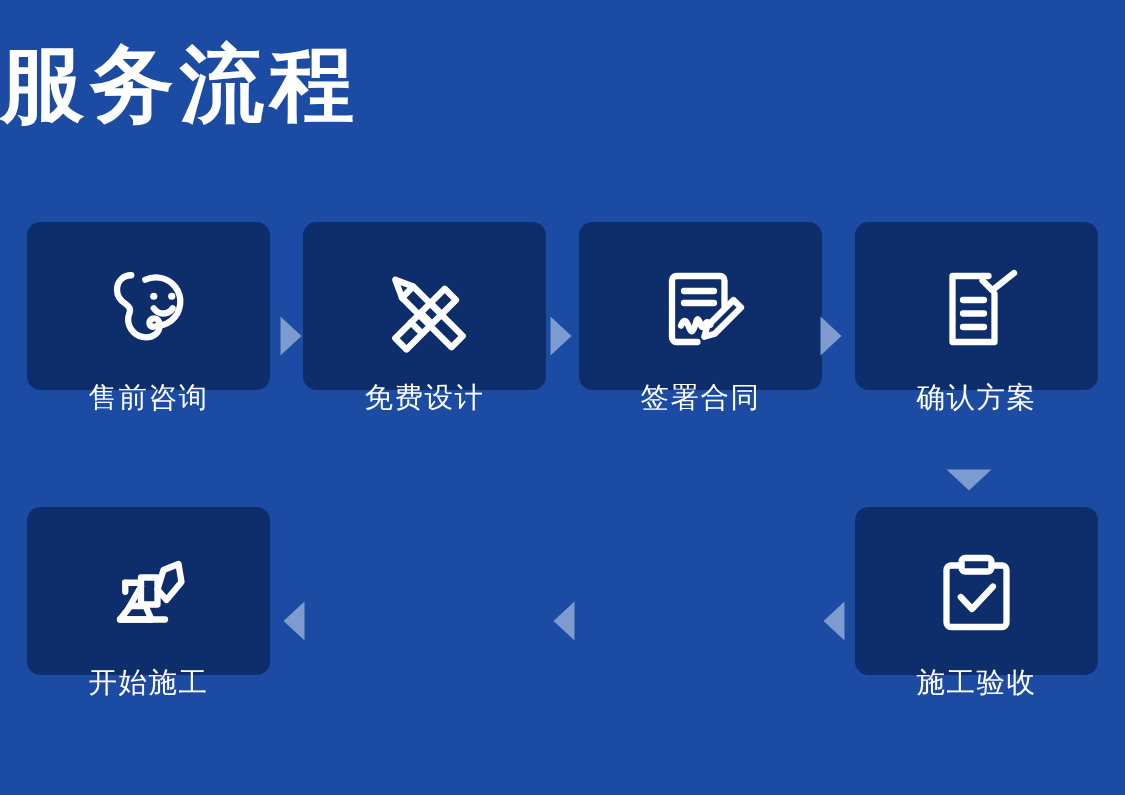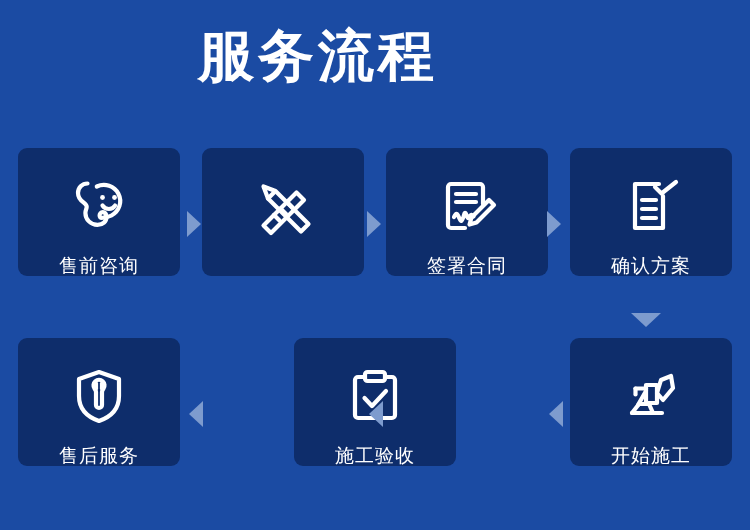--- a/index.html
+++ b/index.html
@@ -20,21 +20,21 @@
     background: #1B4BA3;
     box-sizing: border-box;
   }
 
   
   #title {
     position: absolute;
     top: 22px;
     left: 0;
     width: 636px;
-    text-align: center;
+    text-align: left;
     color: #FFFFFF;
     font-size: 56px;
     line-height: 68px;
     font-weight: 700;
     letter-spacing: 4px;
     font-family: "Liberation Sans", "DejaVu Sans", sans-serif;
     white-space: nowrap;
   }
 
   
@@ -45,21 +45,21 @@
     height: 152px;
     display: flex;
     justify-content: space-between;
   }
   #row-1 { top: 148px; }
   #row-2 { top: 338px; }
 
   .card {
     position: relative;
     width: 162px;
-    height: 128px;
+    height: 112px;
     background: #0E2D6B;
     border-radius: 9px;
     box-sizing: border-box;
     display: flex;
     flex-direction: column;
     align-items: center;
     justify-content: flex-start;
     padding-top: 22px;
   }
 
@@ -148,20 +148,21 @@
 
           <path d="M16.5 16.5l4.5 12 33 33 7.5-7.5-33-33z"></path>
           <path d="M21 28.5l6-6"></path>
 
           <path d="M16.5 55.5l7.5 7.5 33-33 -7.5-7.5z"></path>
           <path d="M27 45l5.5 5.5"></path>
           <path d="M33.5 38.5l5.5 5.5"></path>
           <path d="M40 32l5.5 5.5"></path>
         </svg>
       </span>
+      <span class="card-label">免费设计</span>
     </div>
 
     <div class="card">
       <span class="card-icon">
         <svg viewBox="0 0 72 72" fill="none" stroke="#FFFFFF" stroke-width="4.2" stroke-linecap="round" stroke-linejoin="round">
           <path d="M52 34V17a3 3 0 0 0-3-3H20a3 3 0 0 0-3 3v38a3 3 0 0 0 3 3h14"></path>
           <path d="M25 24h20"></path>
           <path d="M25 32h20"></path>
           <path d="M23 47c2.5-6 4-2 5.5 1.5S31 52 33 45s3 6 5 2.5 3-3.5 4.5-1"></path>
           <path d="M58 30l5 5-17.5 17.5-7 2 2-7z"></path>
@@ -180,62 +181,51 @@
           <path d="M27 48h14"></path>
         </svg>
       </span>
       <span class="card-label">确认方案</span>
     </div>
 
   </div>
 
   <div class="row" id="row-2">
 
-    <div class="card">
-      <span class="card-icon">
-        <svg viewBox="0 0 72 72" fill="none" stroke="#FFFFFF" stroke-width="4.2" stroke-linecap="round" stroke-linejoin="round">
-          <path d="M36 12L16 19v17c0 13 8.5 21 20 25 11.5-4 20-12 20-25V19z"></path>
-          <path d="M40.5 28.5a5.5 5.5 0 1 0-9 0c.8 1.2 1.5 2 1.5 3.5v13a3 3 0 0 0 6 0V32c0-1.5.7-2.3 1.5-3.5z"></path>
-          <path d="M33 23.5v5"></path>
-          <path d="M39 23.5v5"></path>
-        </svg>
-      </span>
-      <span class="card-label">售后服务</span>
+
+    <div class="card">
+      <span class="card-icon">
+        <svg viewBox="0 0 72 72" fill="none" stroke="#FFFFFF" stroke-width="4.2" stroke-linecap="round" stroke-linejoin="round">
+
+          <path d="M31 25h11v18H31z"></path>
+          <path d="M20.5 28.5h10.5"></path>
+          <path d="M20.5 28.5v6"></path>
+
+          <path d="M31 31l-8 14"></path>
+
+          <path d="M24 44h10l4 9H17z"></path>
+          <path d="M17 53h30"></path>
+
+          <path d="M46 20l10-4 2 12-10 12-6-7z"></path>
+        </svg>
+      </span>
+      <span class="card-label">开始施工</span>
     </div>
 
     <div class="card">
       <span class="card-icon">
         <svg viewBox="0 0 72 72" fill="none" stroke="#FFFFFF" stroke-width="4.2" stroke-linecap="round" stroke-linejoin="round">
           <path d="M26 17h-7a3 3 0 0 0-3 3v35a3 3 0 0 0 3 3h34a3 3 0 0 0 3-3V20a3 3 0 0 0-3-3h-7"></path>
           <rect x="26" y="12" width="20" height="9" rx="2.5"></rect>
           <path d="M25.5 38l7.5 8 14-15"></path>
         </svg>
       </span>
       <span class="card-label">施工验收</span>
     </div>
 
-    <div class="card">
-      <span class="card-icon">
-        <svg viewBox="0 0 72 72" fill="none" stroke="#FFFFFF" stroke-width="4.2" stroke-linecap="round" stroke-linejoin="round">
-
-          <path d="M31 25h11v18H31z"></path>
-          <path d="M20.5 28.5h10.5"></path>
-          <path d="M20.5 28.5v6"></path>
-
-          <path d="M31 31l-8 14"></path>
-
-          <path d="M24 44h10l4 9H17z"></path>
-          <path d="M17 53h30"></path>
-
-          <path d="M46 20l10-4 2 12-10 12-6-7z"></path>
-        </svg>
-      </span>
-      <span class="card-label">开始施工</span>
-    </div>
-
 
   </div>
 
   <div class="arrow arrow-right" id="arrow-r1"></div>
   <div class="arrow arrow-right" id="arrow-r2"></div>
   <div class="arrow arrow-right" id="arrow-r3"></div>
 
   <div class="arrow arrow-down" id="arrow-down-1"></div>
 
   <div class="arrow arrow-left" id="arrow-l1"></div>

